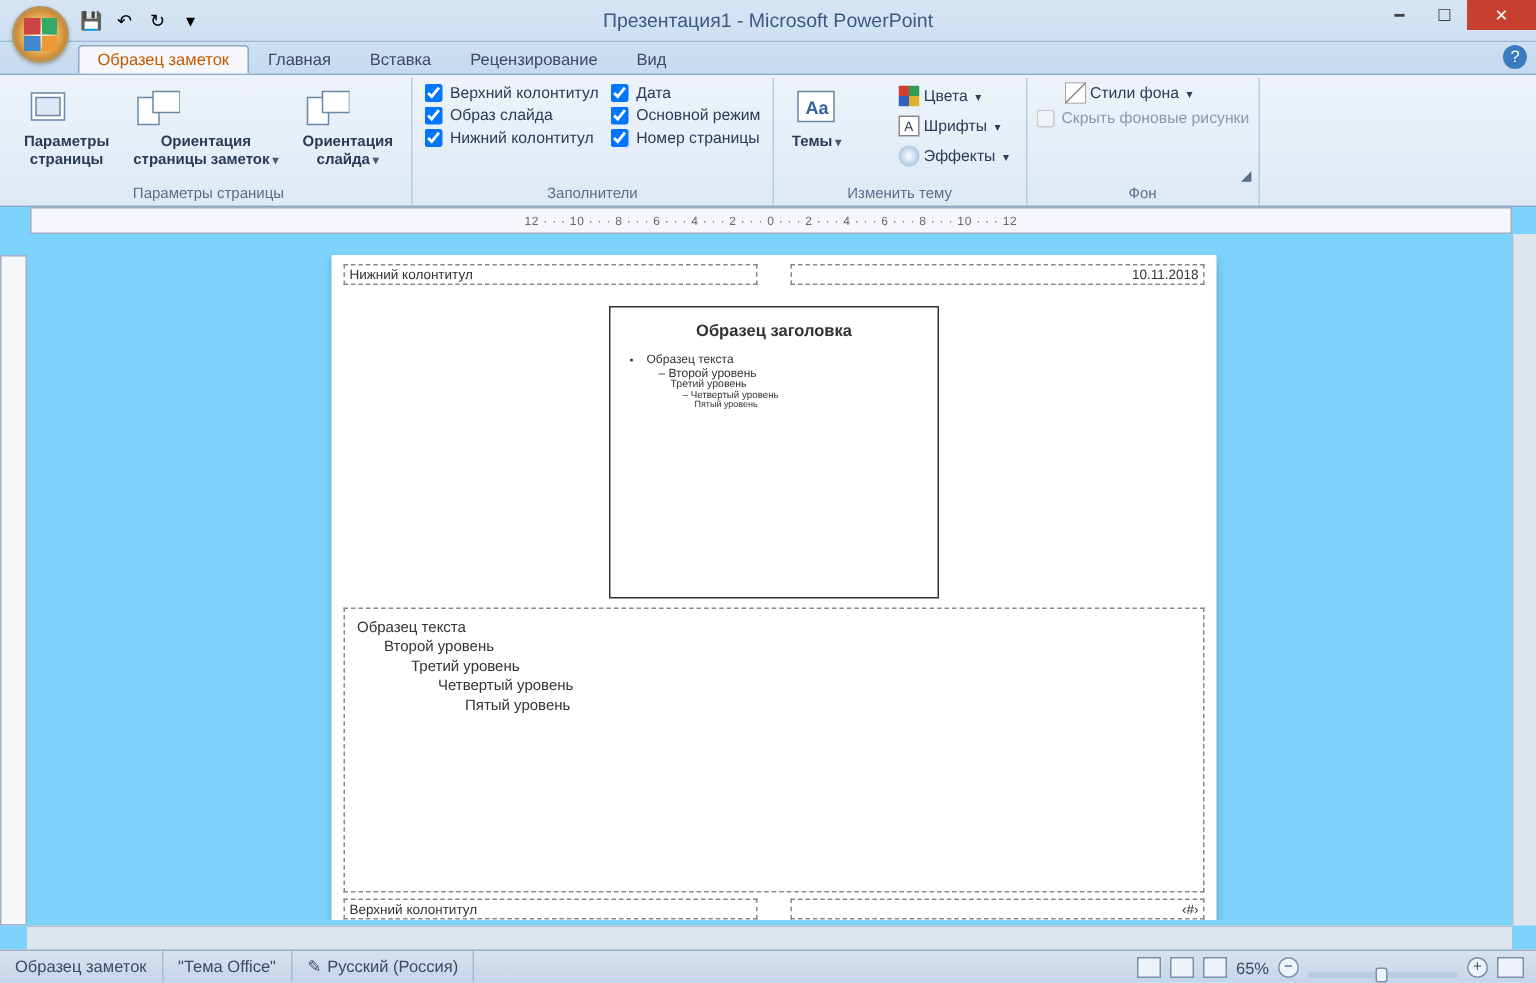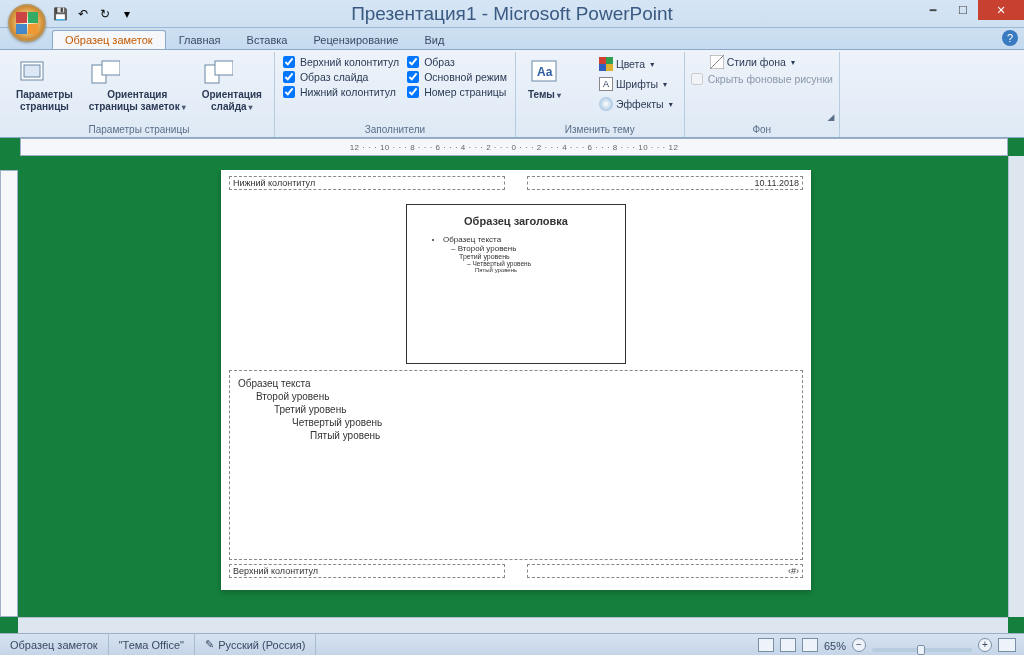--- a/index.html
+++ b/index.html
@@ -4,21 +4,21 @@
 <style>
 * { margin: 0; padding: 0; box-sizing: border-box; font-family: "Segoe UI", Tahoma, sans-serif; }
 body { background: #fff; overflow: hidden; width: 1024px; height: 655px; }
 
 .titlebar { height: 28px; background: linear-gradient(#d6e5f5, #cde0f1); display: flex; align-items: center; position: relative; border-bottom: 1px solid #9db8d5; }
 .office-btn { width: 38px; height: 38px; border-radius: 50%; background: radial-gradient(#fff, #e8c070 40%, #d08830 70%); position: absolute; left: 8px; top: 4px; z-index: 20; border: 2px solid #b8955a; box-shadow: 0 1px 3px rgba(0,0,0,.3); display:flex; align-items:center; justify-content:center; }
 .office-btn-inner { width:22px; height:22px; display:grid; grid-template:1fr 1fr/1fr 1fr; gap:1px;}
 .office-btn-inner span:nth-child(1){background:#c44;} .office-btn-inner span:nth-child(2){background:#3a6;} .office-btn-inner span:nth-child(3){background:#48c;} .office-btn-inner span:nth-child(4){background:#e93;}
 .qat { margin-left: 52px; display: flex; gap: 4px; align-items: center; }
 .qat-btn { width: 18px; height: 18px; display: flex; align-items: center; justify-content: center; cursor: pointer; font-size:12px;}
-.title { position: absolute; left: 50%; transform: translateX(-50%); font-size: 19px; color: #3b5a82; }
+.title { position: absolute; left: 50%; transform: translateX(-50%); font-size: 13px; color: #3b5a82; }
 .win-ctrls { position: absolute; right: 0; top: 0; display: flex; }
 .win-btn { width: 30px; height: 20px; display: flex; align-items: center; justify-content: center; font-size: 11px; color:#444; cursor:pointer; }
 .win-close { background: #c8402f; color: #fff; width: 46px; }
 
 .tabs { height: 22px; background: linear-gradient(#cde0f1,#c5daf0); display: flex; align-items: flex-end; padding-left: 52px; border-bottom: 1px solid #8aa8c8; position:relative;}
 .tab { padding: 3px 12px; font-size: 11px; color: #3b4a63; cursor: pointer; border: 1px solid transparent; border-bottom: none; }
 .tab.active { background: #f5f7fa; border-color: #8aa8c8; border-radius: 3px 3px 0 0; color:#c55a00;}
 .help-icon { position:absolute; right:6px; top:2px; width:16px; height:16px; border-radius:50%; background:#3a7ac0; color:#fff; font-size:11px; display:flex; align-items:center; justify-content:center; cursor:pointer;}
 
 .ribbon { height: 88px; background: linear-gradient(#eef3fa, #dee9f5); display: flex; border-bottom: 1px solid #8aa8c8; padding: 2px 4px 0; }
@@ -31,32 +31,32 @@
 .drop-arrow::after { content: "▾"; font-size: 8px; margin-left: 2px; color:#4a5a75;}
 .check-list { display: flex; flex-direction: column; gap: 3px; padding: 2px 2px; }
 .check-item { display: flex; align-items: center; gap: 5px; font-size: 10.5px; color: #2b3a55; cursor:pointer;}
 .check-item input { width: 12px; height: 12px; }
 .theme-btn { display:flex; align-items:center; gap:3px; padding:1px 3px; font-size:10.5px; color:#2b3a55; cursor:pointer;margin-left:16px;}
 .color-sw { width:14px; height:14px; display:inline-block;}
 .fon-group .group-body { flex-direction:column; gap:3px; align-items:flex-start;}
 .dialog-launcher { position:absolute; right:2px; bottom:14px; width:12px; height:12px; font-size:9px; color:#5a6e8a; cursor:pointer; display:flex; align-items:center; justify-content:center;}
 .close-btn .icon { background:#fff; border:1px solid #bbb; border-radius:3px;}
 
-.workspace { position: absolute; top: 138px; left: 0; right: 0; bottom: 22px; background: #15803d; display:flex;}
+.workspace { position: absolute; top: 138px; left: 0; right: 0; bottom: 22px; background: #7dd3fc; display:flex;}
 .ruler-h { position:absolute; top:0; left:20px; right:16px; height:18px; background:#f5f7fa; border:1px solid #9db0c5; font-size:8px; color:#555; overflow:hidden;}
 .ruler-h-inner{ display:flex; align-items:center; justify-content:center; height:100%; font-size:8px; color:#666; letter-spacing:0.5px; white-space:nowrap;}
 .ruler-v { position:absolute; top:32px; left:0; bottom:16px; width:18px; background:#f5f7fa; border:1px solid #9db0c5;}
 .canvas-wrap { position:absolute; top:32px; left:30px; right:22px; bottom:20px; overflow:auto;}
 .page { width: 590px; min-height: 420px; background: #fff; margin: 0 auto; box-shadow: 0 2px 6px rgba(0,0,0,.25); padding: 6px 8px 8px; position:relative;}
 .placeholder { border: 1px dashed #888; font-size: 9px; color: #333; }
 .ph-row { display:flex; height:14px;}
 .ph-row .placeholder { flex:0 0 48%; padding:1px 3px;}
 .ph-row .spacer{flex:1;}
 .ph-date { text-align:right;}
-.slide-thumb { width: 220px; height: 160px; border: 1px solid #333; margin: 14px auto 6px; padding: 6px 22px; font-size: 8px; color:#333; position:relative;}
+.slide-thumb { width: 220px; height: 195px; border: 1px solid #333; margin: 14px auto 6px; padding: 6px 10px; font-size: 8px; color:#333; position:relative;}
 .slide-thumb .st-title { text-align:center; font-size:11px; font-weight:bold; color:#333; margin:4px 0 8px;}
 .slide-thumb ul { list-style: disc; padding-left: 14px; font-size:8px;}
 .slide-thumb ul ul { list-style: none; padding-left:8px;}
 .slide-thumb .dash::before{content:"– ";}
 .notes-box { border:1px dashed #888; min-height:190px; margin:4px 0; padding:6px 8px; font-size:10px; color:#333;}
 .notes-box div { line-height:1.3;}
 .scroll-v { position:absolute; top:18px; right:0; bottom:16px; width:16px; background:#dde5ee; border-left:1px solid #b0c0d0;}
 .scroll-h { position:absolute; left:18px; right:16px; bottom:0; height:16px; background:#dde5ee; border-top:1px solid #b0c0d0;}
 
 .statusbar { position: absolute; left: 0; right: 0; bottom: 0; height: 22px; background: linear-gradient(#d6e2f0, #c5d5e8); border-top: 1px solid #9db0c5; display: flex; align-items: center; font-size: 11px; color: #3b4a63; }
@@ -152,21 +152,21 @@
             <span>Образ слайда</span>
           </label>
         <label class="check-item">
             <input type="checkbox" checked="" style="">
             <span>Нижний колонтитул</span>
           </label>
       </div>
       <div class="check-list">
         <label class="check-item">
             <input type="checkbox" checked="" style="">
-            <span>Образ</span>
+            <span>Дата</span>
           </label>
         <label class="check-item">
             <input type="checkbox" checked="" style="">
             <span>Основной режим</span>
           </label>
         <label class="check-item">
             <input type="checkbox" checked="" style="">
             <span>Номер страницы</span>
           </label>
       </div>

